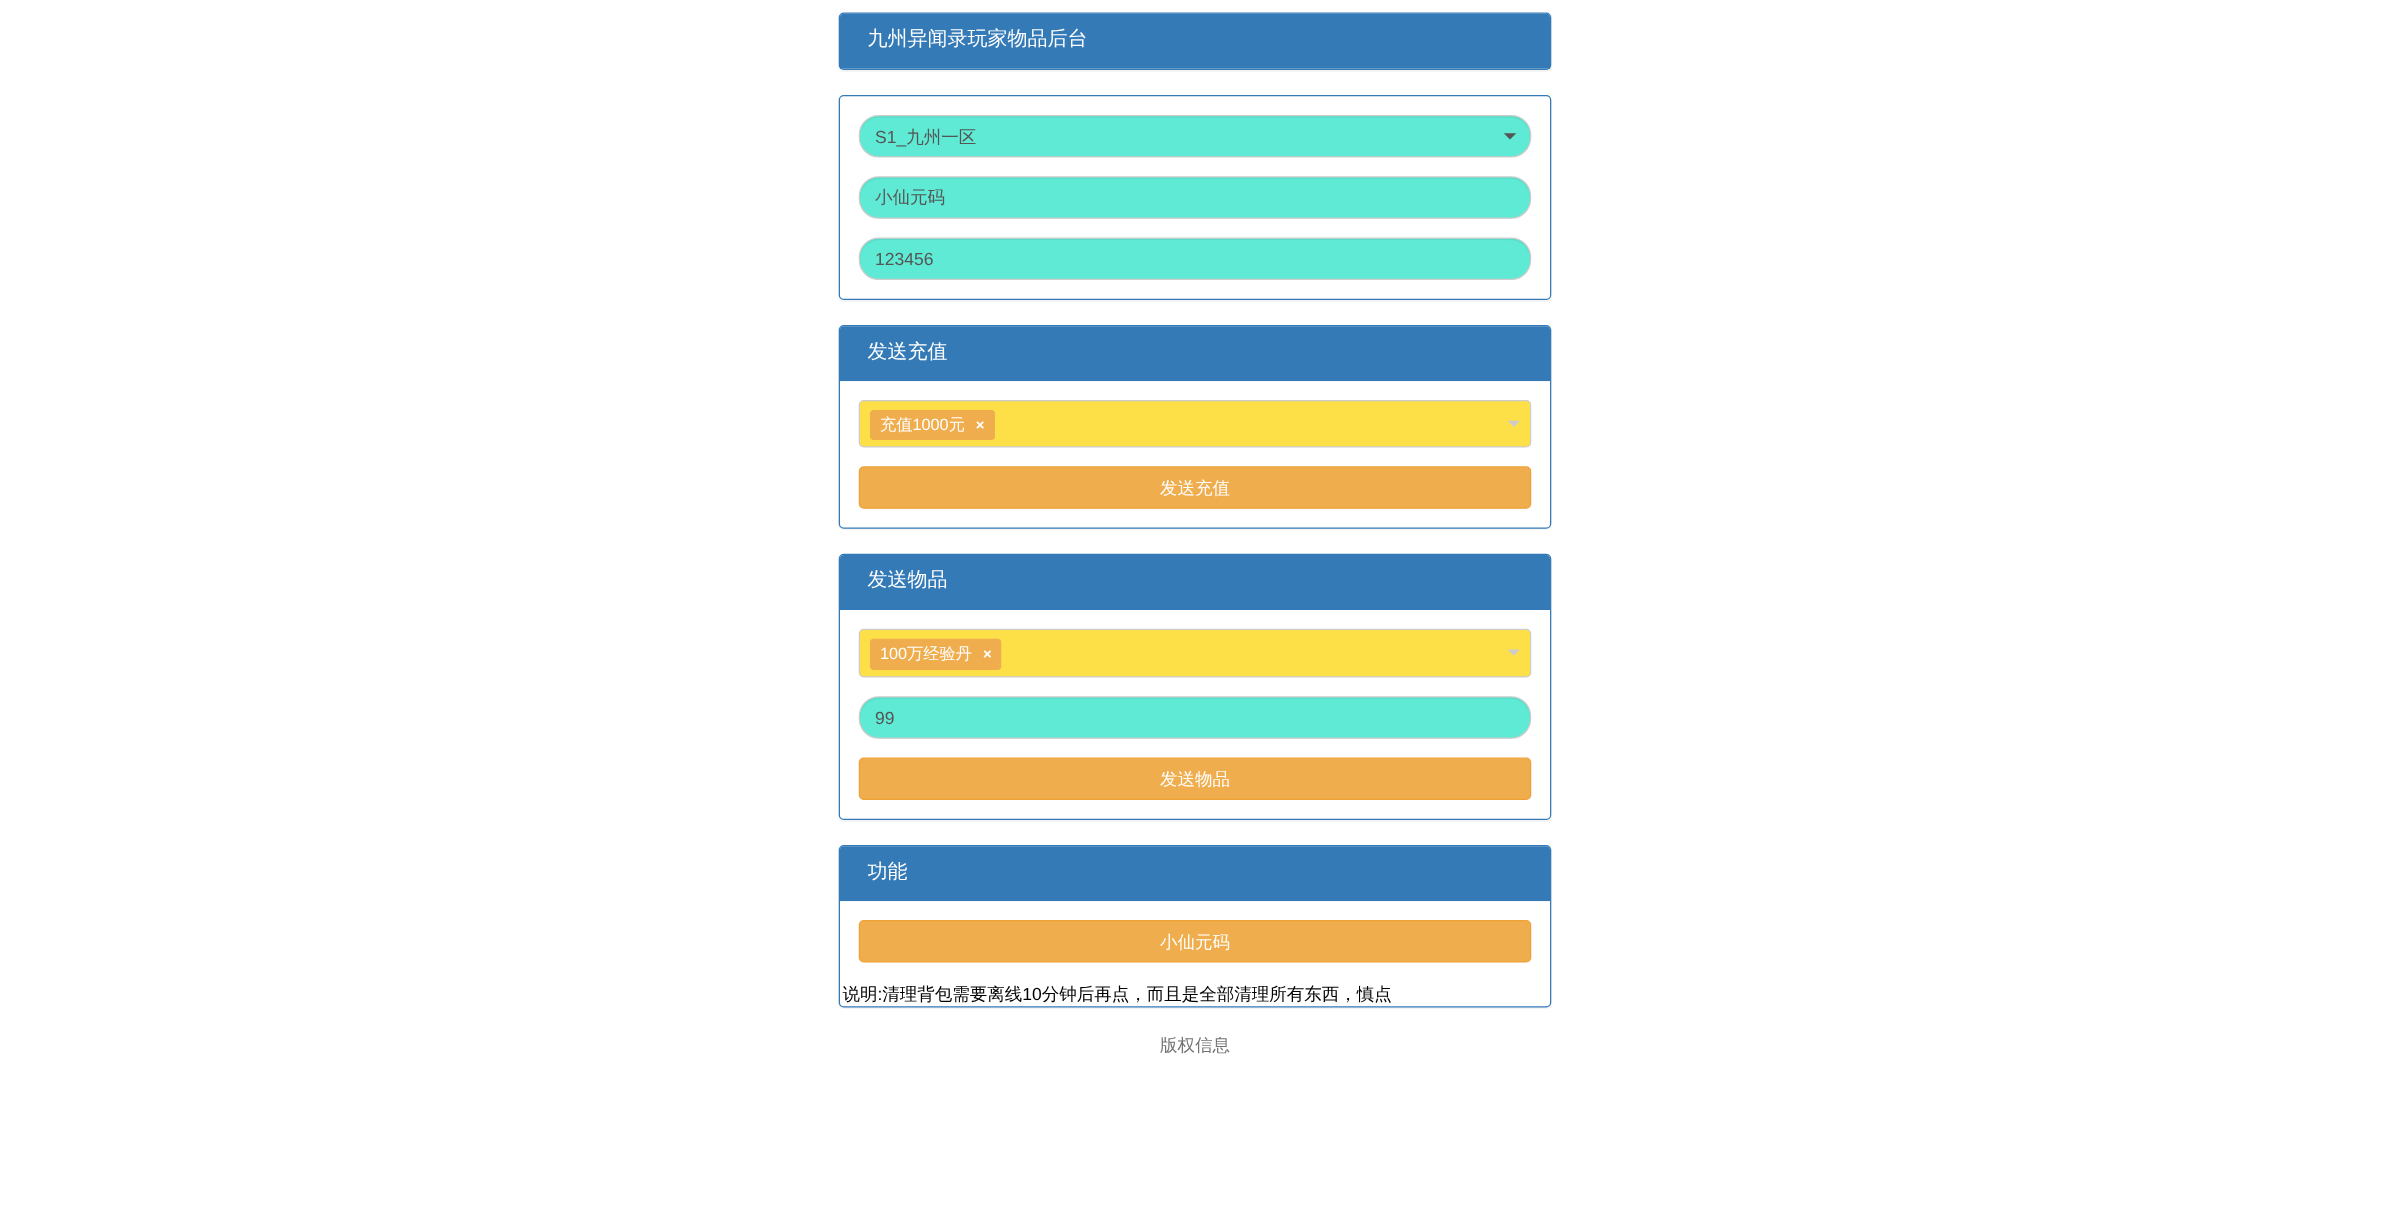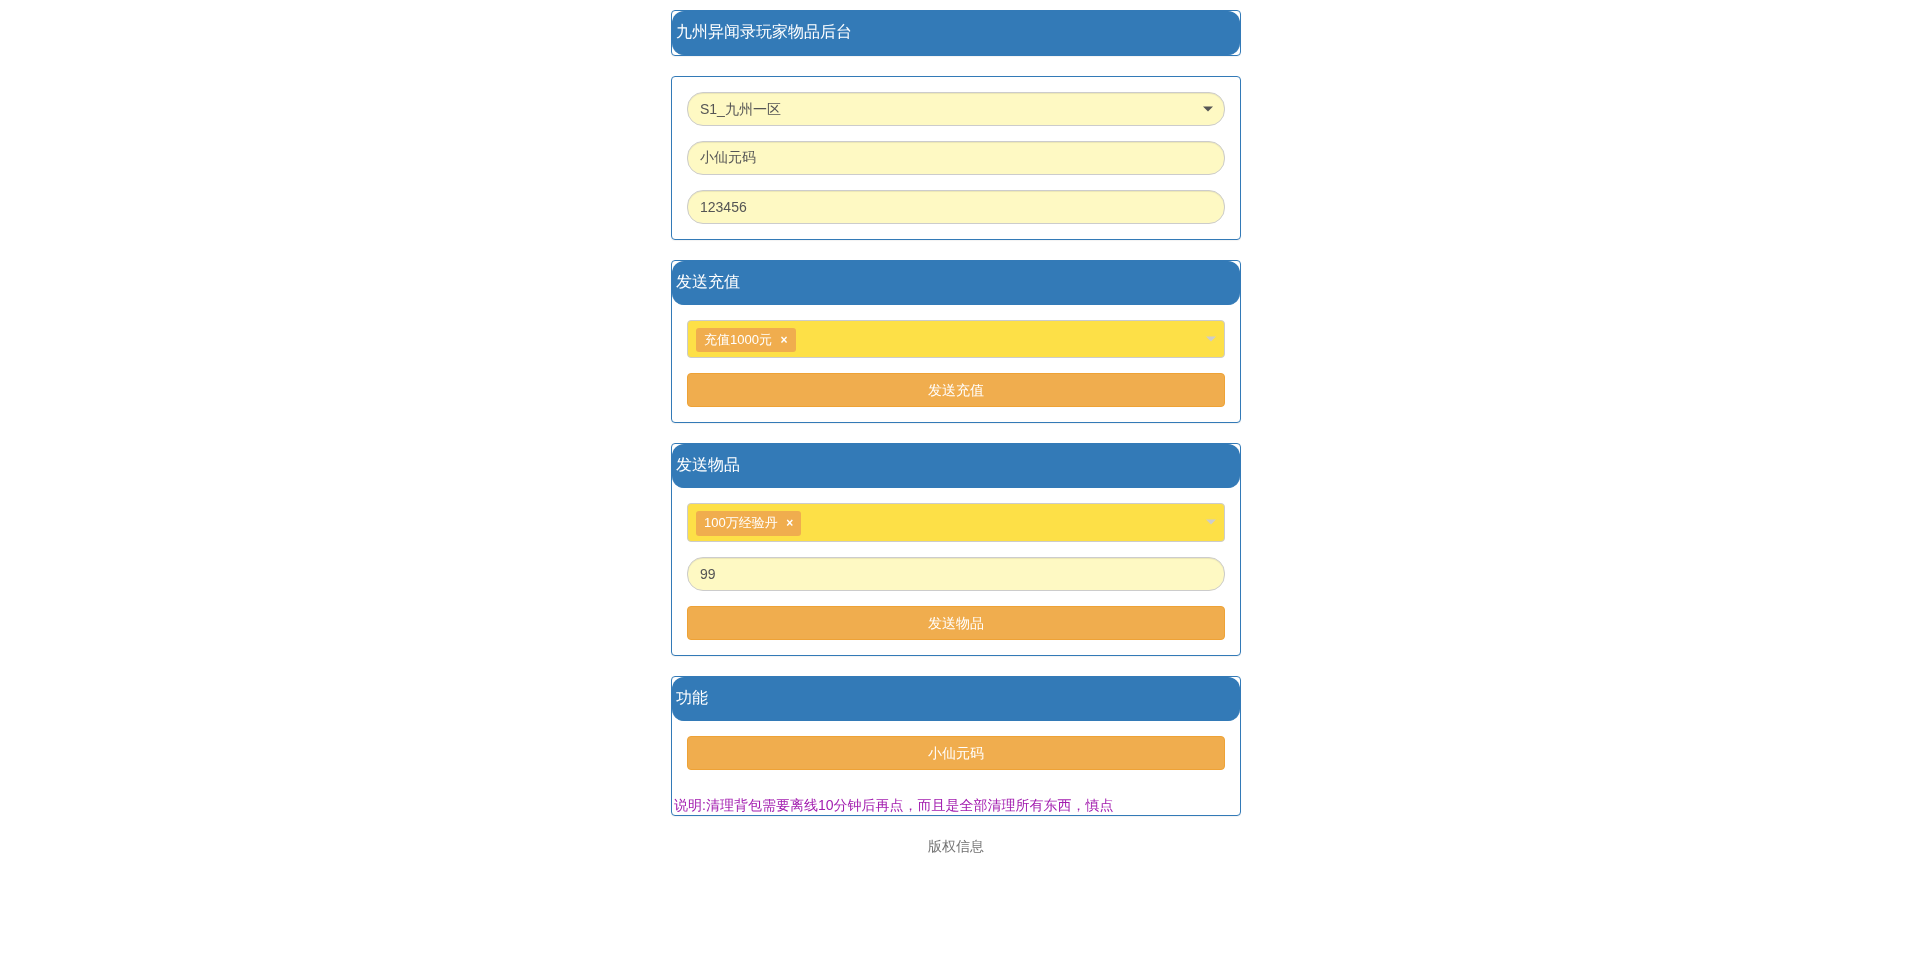--- a/index.html
+++ b/index.html
@@ -23,25 +23,24 @@
       margin-bottom: 20px;
       background-color: #fff;
       border: 1px solid transparent;
       border-radius: 4px;
       box-shadow: 0 1px 1px rgba(0,0,0,.05);
     }
     .panel-primary {
       border-color: #337ab7;
     }
     .panel-heading {
-      padding: 10px 4px;
+      padding: 10px 22px;
       border-bottom: 1px solid transparent;
       border-top-left-radius: 3px;
       border-top-right-radius: 3px;
-      border-radius: 12px;
     }
     .panel-primary > .panel-heading {
       color: #fff;
       background-color: #337ab7;
       border-color: #337ab7;
     }
     .panel-title {
       font-size: 16px;
       font-weight: 500;
     }
@@ -55,21 +54,21 @@
       margin-bottom: 0;
     }
     .form-control {
       display: block;
       width: 100%;
       height: 34px;
       padding: 6px 12px;
       font-size: 14px;
       line-height: 1.42857143;
       color: #555;
-      background-color: #fef9c3;
+      background-color: #5eead4;
       background-image: none;
       border: 1px solid #ccc;
       border-radius: 16px;
       box-shadow: inset 0 1px 1px rgba(0,0,0,.075);
     }
     select.form-control {
       appearance: none;
       -webkit-appearance: none;
       background-image: none;
       padding-right: 25px;
@@ -144,22 +143,21 @@
       border-top: 5px solid #ccc;
       cursor: pointer;
     }
     .footer-text {
       text-align: center;
       color: #737373;
       margin-top: 15px;
     }
     .note-text {
       font-size: 14px;
-      color: #a21caf;
-      margin-top: 10px;
+      color: #000000;
       padding: 0 2px;
     }
   </style>
 </head>
 <body>
 
 <div class="container">
 
   <div class="panel panel-primary">
     <div class="panel-heading">

